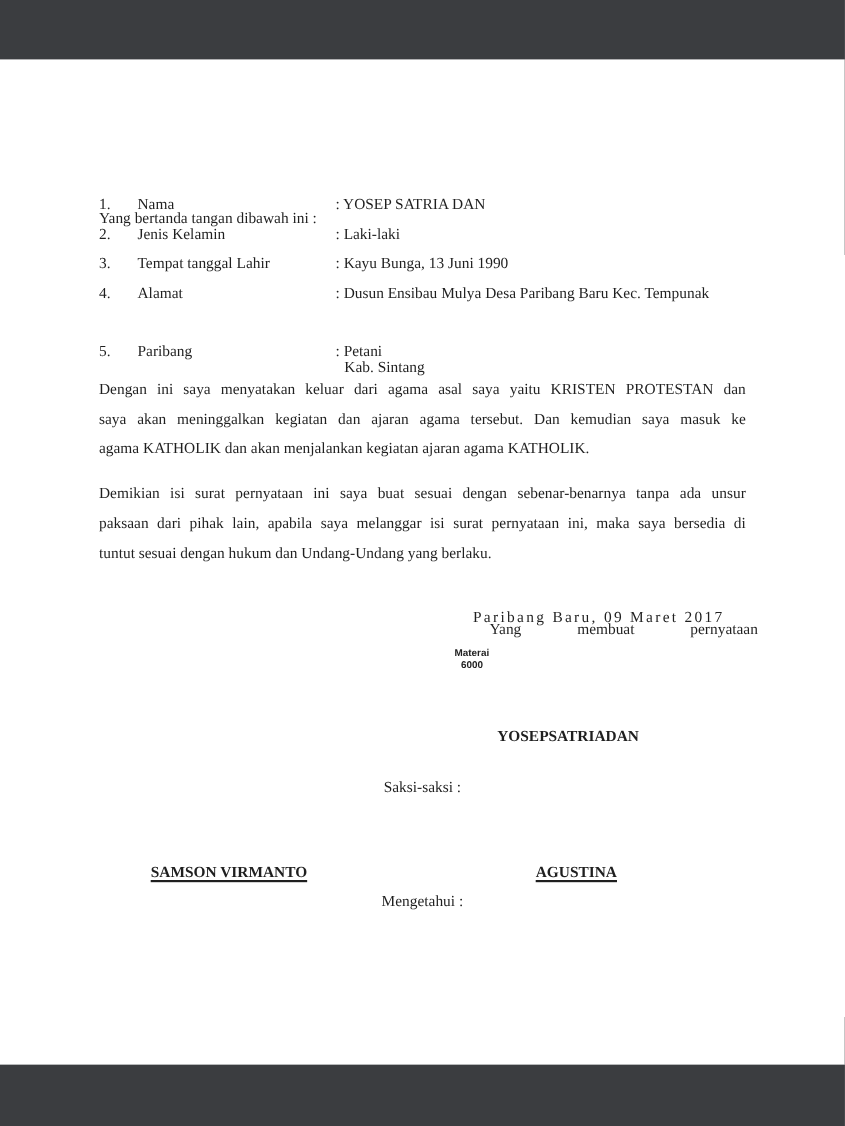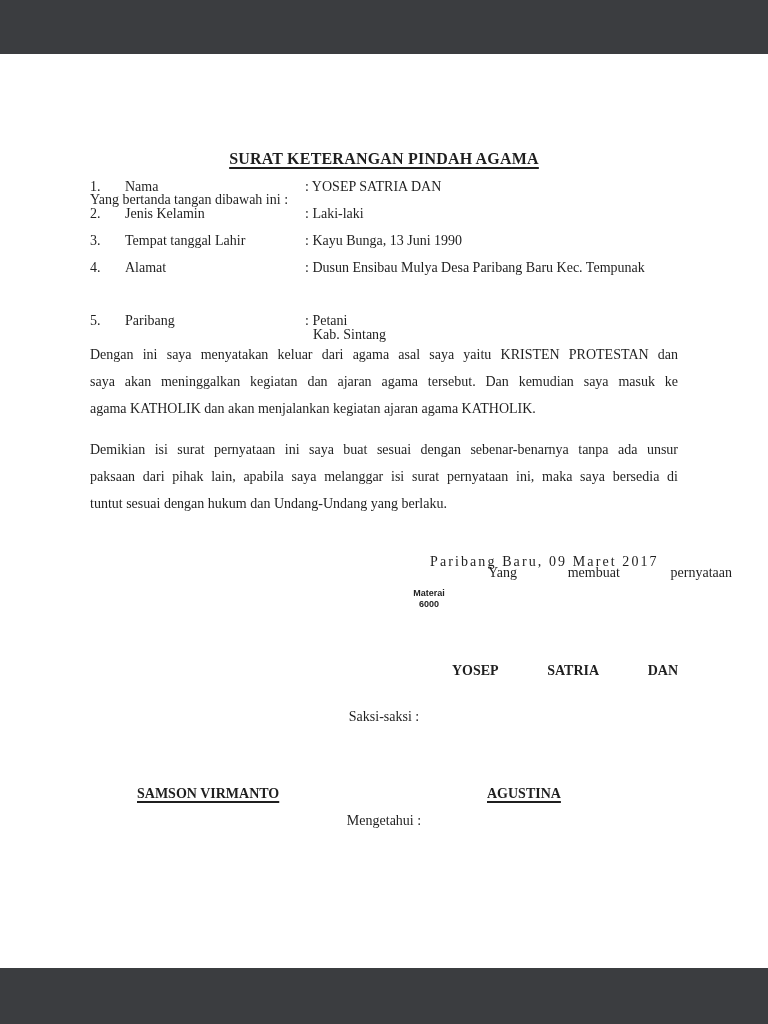--- a/index.html
+++ b/index.html
@@ -34,39 +34,36 @@
   }
   .jline { text-align: justify; text-align-last: justify; }
   .jlast { text-align: left; }
   .date-line { top: 536px; left: 430px; letter-spacing: 2.1px; margin-top: 16px; }
   .role-line { top: 563px; left: 445px; width: 244px; display: flex; justify-content: space-between; }
   .stamp {
     top: 588px; left: 406px; width: 46px; text-align: center;
     font-family: "Liberation Sans", "DejaVu Sans", sans-serif;
     font-size: 9px; font-weight: bold; line-height: 11px; color: #222;
   }
-  .name-line { top: 661px; left: 452px; width: 226px; display: flex; justify-content: space-between; font-weight: bold; }
+  .name-line { top: 661px; left: 452px; width: 226px; display: flex; justify-content: flex-start; font-weight: bold; }
   .witness {
     top: 784px; font-weight: bold;
     text-decoration: underline; text-decoration-thickness: 1.5px; text-underline-offset: 3px;
   }
   .w1 { left: 137px; }
   .w2 { left: 487px; }
 </style>
 </head>
 <body>
 
 <div id="screen">
   <div class="letterbox lb-top"></div>
 
   <div class="page">
 
-    <div class="abs t ctr title-line">
-      <span class="title-text">SURAT KETERANGAN PINDAH AGAMA</span>
-    </div>
 
     <div class="abs t intro">Yang bertanda tangan dibawah ini :</div>
 
     <div class="abs t frow" style="top:123px;">
       <span class="fno">1.</span>
       <span class="flabel">Nama</span>
       <span class="fval">: YOSEP SATRIA DAN</span>
     </div>
 
     <div class="abs t frow" style="top:150px;">
@@ -104,21 +101,21 @@
     </div>
 
     <div class="abs para" style="top:382px;">
       <div class="jline">Demikian isi surat pernyataan ini saya buat sesuai dengan sebenar-benarnya tanpa ada unsur</div>
       <div class="jline">paksaan dari pihak lain, apabila saya melanggar isi surat pernyataan ini, maka saya bersedia di</div>
       <div class="jlast">tuntut sesuai dengan hukum dan Undang-Undang yang berlaku.</div>
     </div>
 
     <div class="abs t date-line" style="top:482px;">Paribang Baru, 09 Maret 2017</div>
 
-    <div class="abs t role-line" style="top:509px;margin-left:43px;">
+    <div class="abs t role-line" style="top:509px;">
       <span>Yang</span>
       <span>membuat</span>
       <span>pernyataan</span>
     </div>
 
     <div class="abs stamp" style="top:534px;">
       <div>Materai</div>
       <div>6000</div>
     </div>
 

